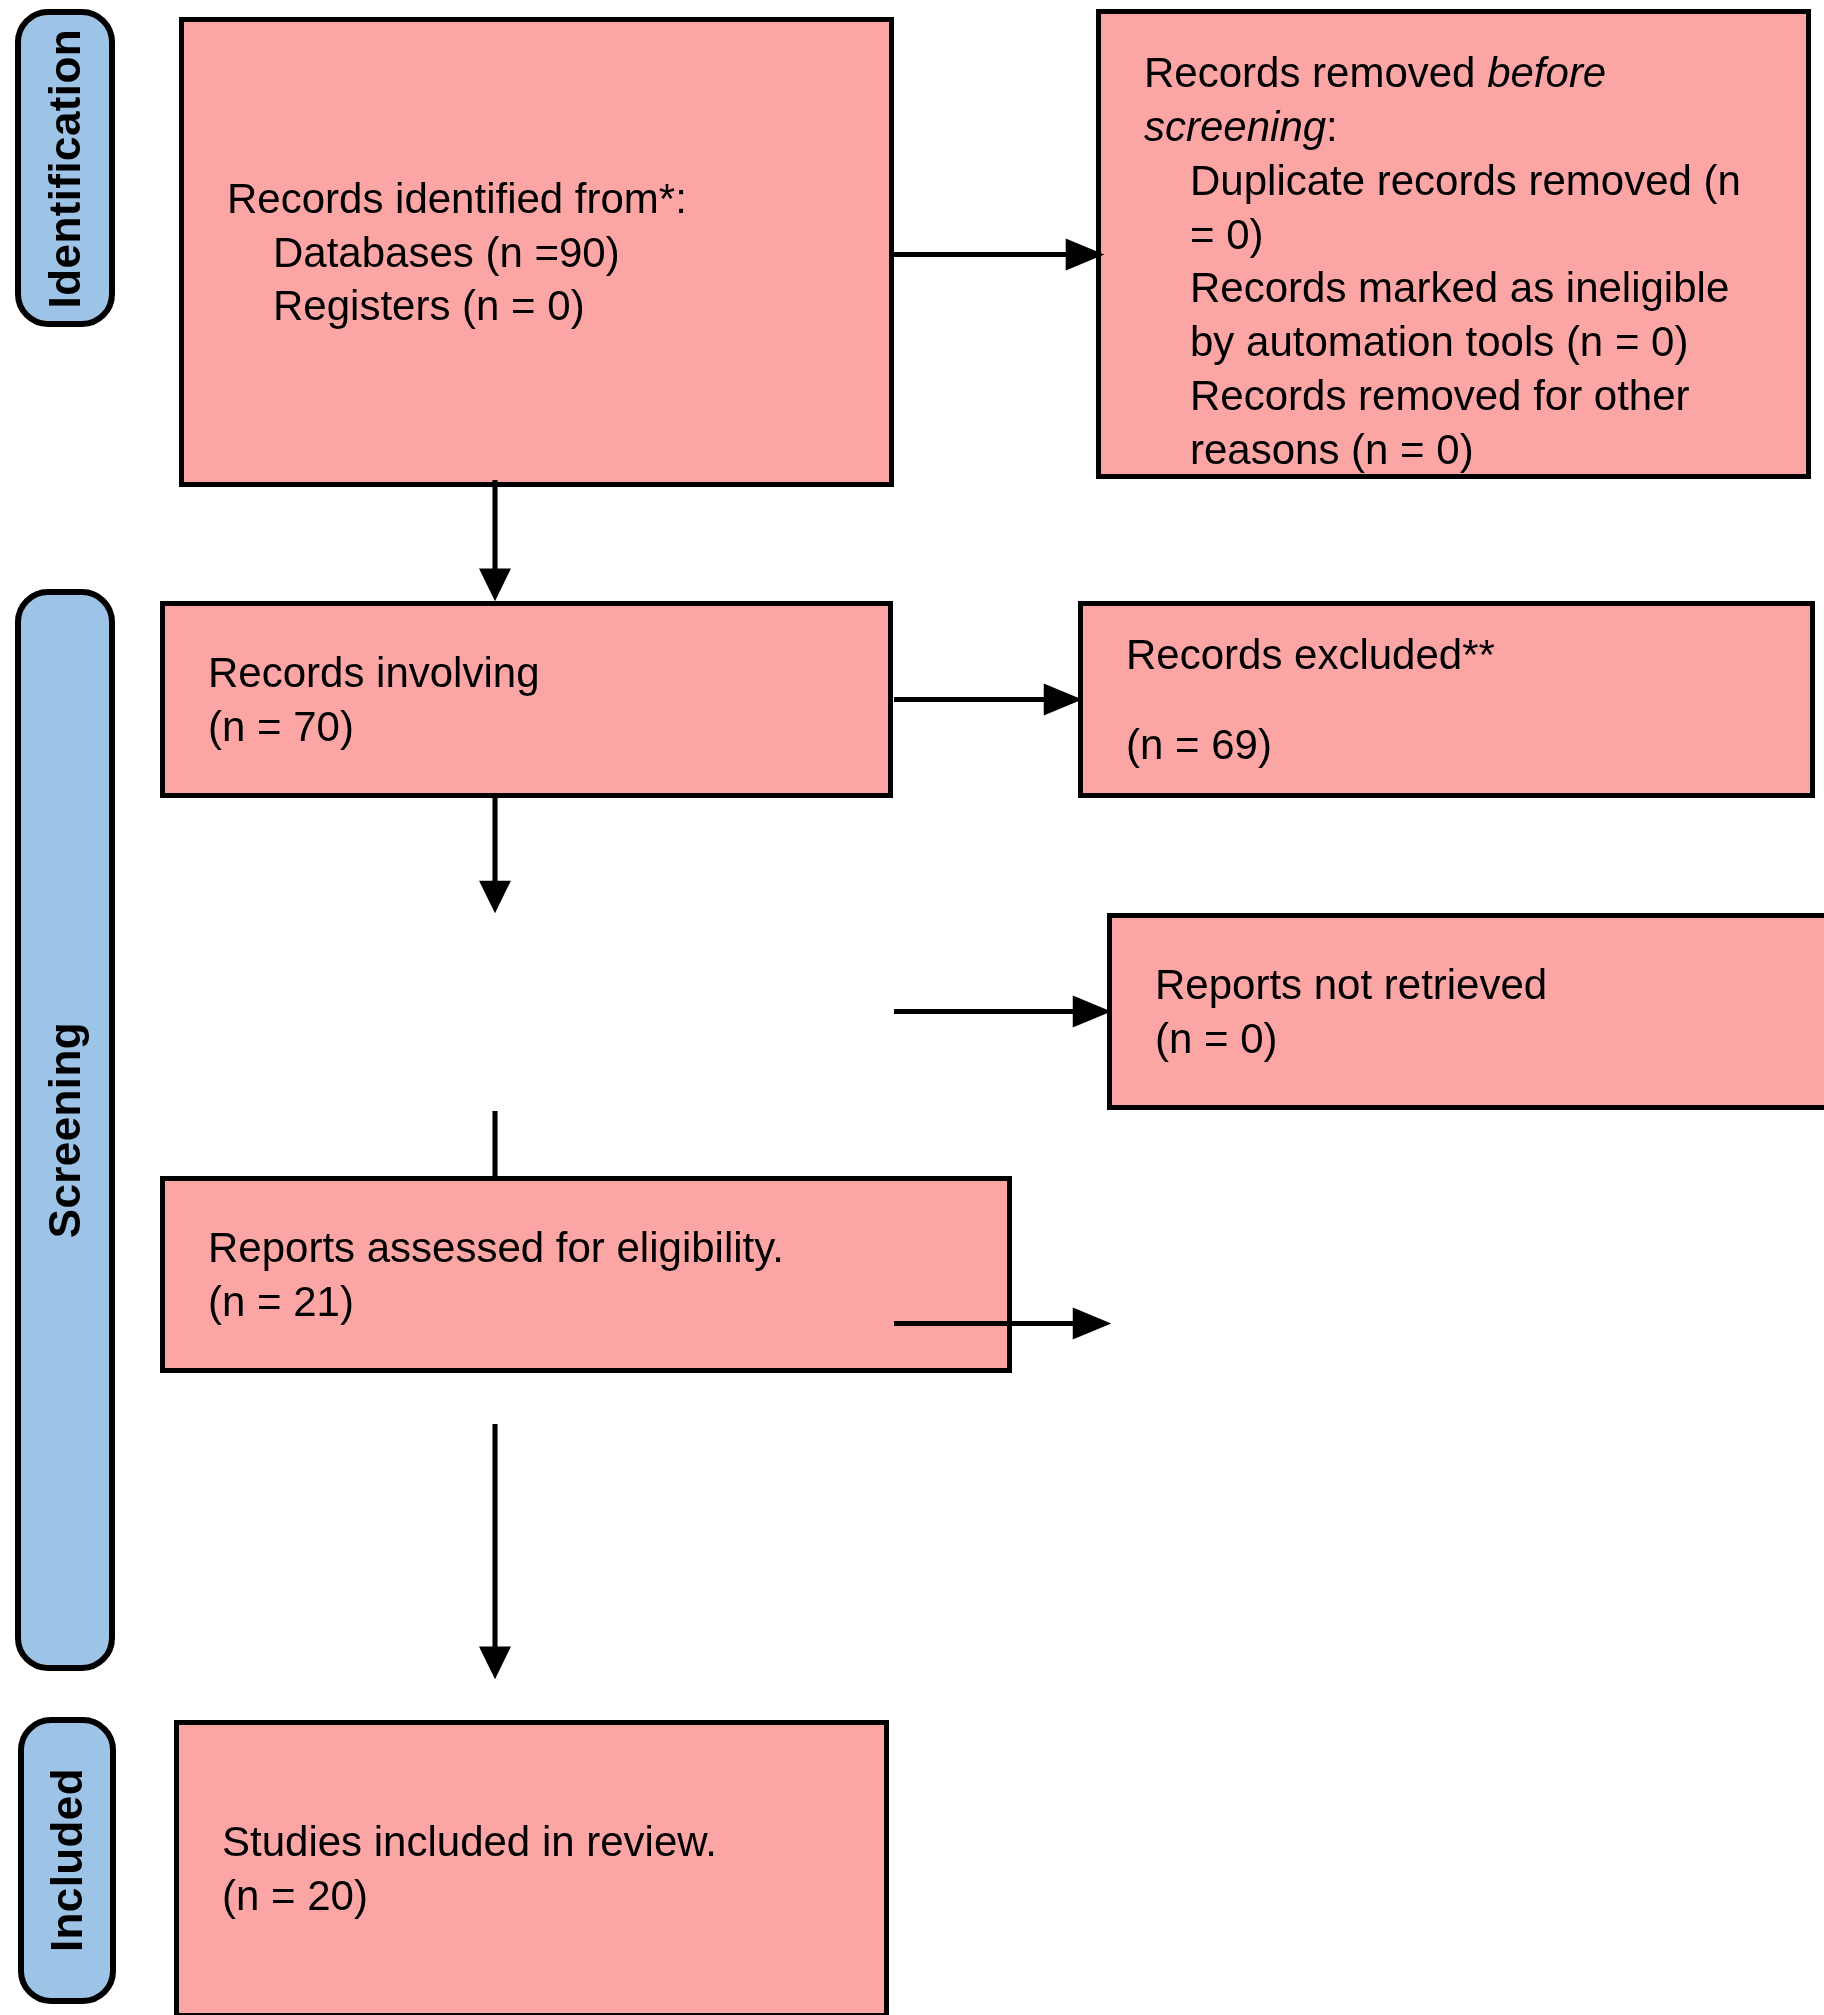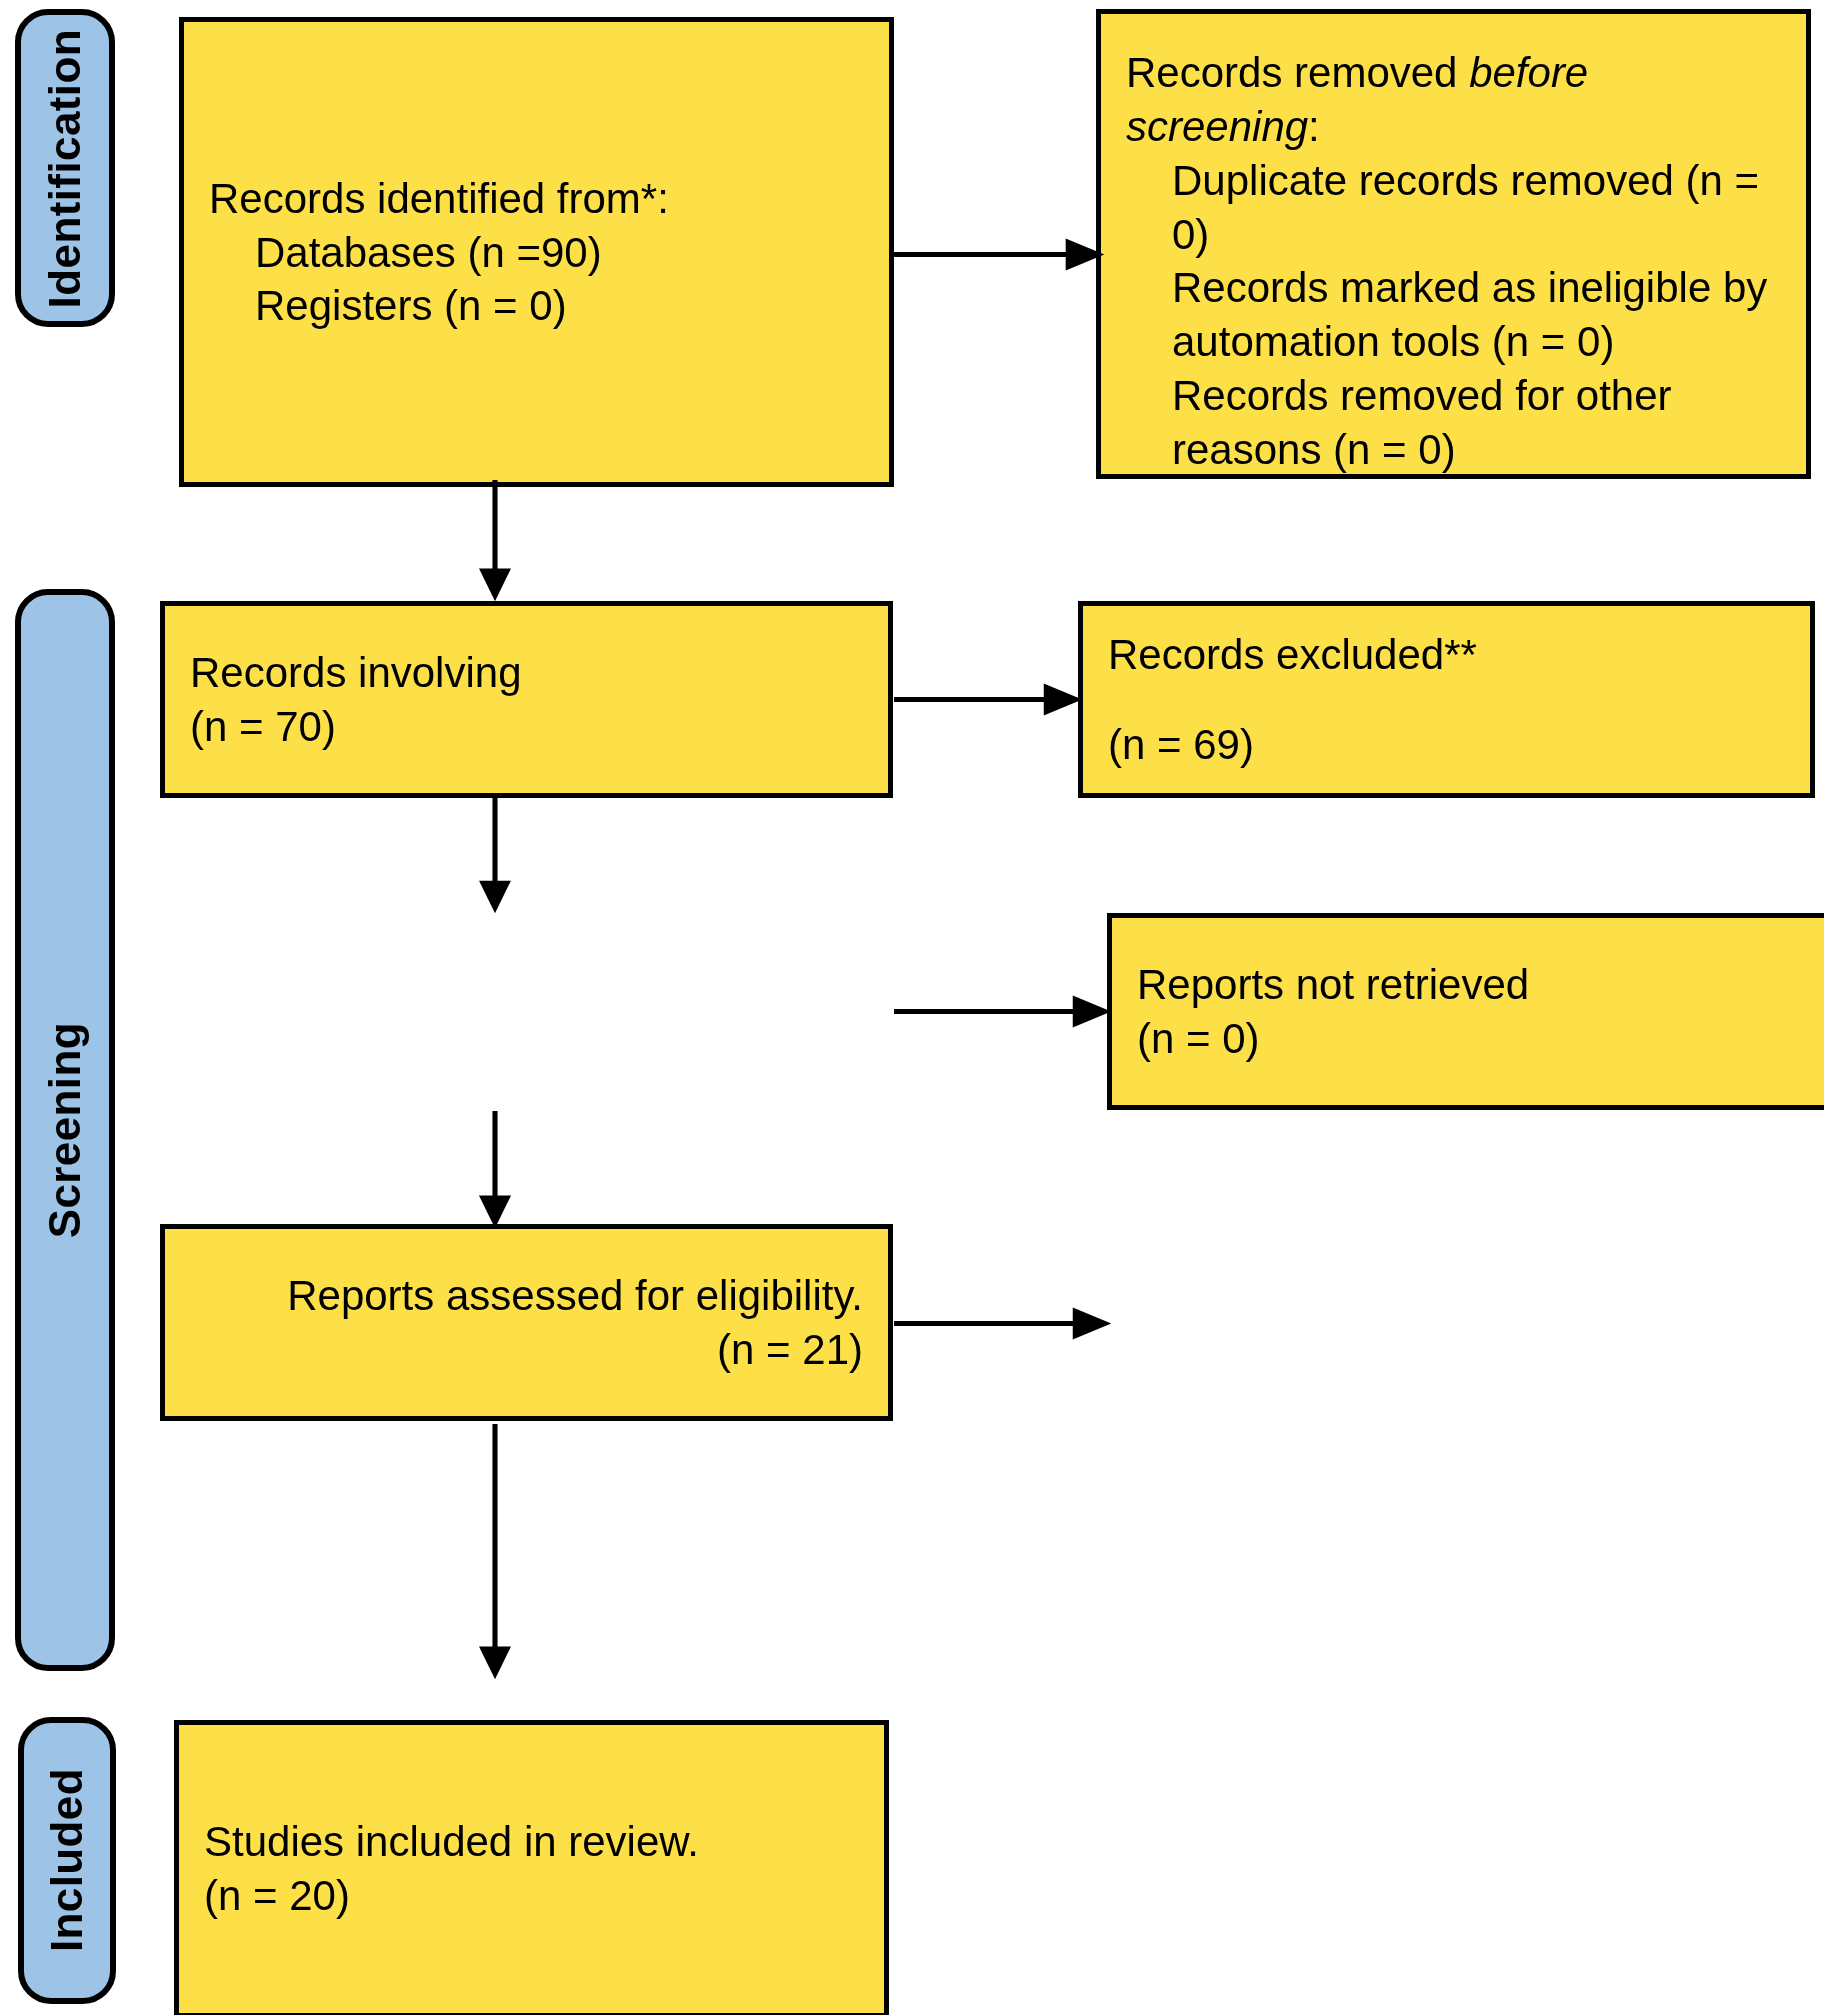--- a/index.html
+++ b/index.html
@@ -36,27 +36,27 @@
     font-size: 44px;
     letter-spacing: 0.4px;
     color: #000000;
     line-height: 1;
     white-space: nowrap;
   }
 
   
   .flow-box {
     position: absolute;
-    background: #fde047;
+    background: #fca5a5;
     border: 5.8px solid #000000;
     box-sizing: border-box;
     display: flex;
     flex-direction: column;
     justify-content: center;
-    padding: 0 25px;
+    padding: 0 43px;
   }
   .flow-box .line {
     font-size: 42px;
     line-height: 1.28;
     color: #000000;
     white-space: pre-wrap;
   }
   .flow-box .line.indent {
     padding-left: 46px;
     text-indent: 0;
@@ -158,21 +158,21 @@
     </svg>
   </div>
 
   <div class="conn" style="left:473px; top:1111px; width:44px; height:118px;">
     <svg width="44" height="118" viewBox="0 0 60 162">
       <line x1="30" y1="0" x2="30" y2="120" stroke="#000000" stroke-width="7"></line>
       <polygon points="8,116 52,116 30,161" fill="#000000"></polygon>
     </svg>
   </div>
 
-  <div class="flow-box" style="left:160px; top:1224px; width:733px; height:197px;align-items:flex-end;">
+  <div class="flow-box" style="left:160px; top:1176px; width:852px; height:197px;">
     <div class="line">Reports assessed for eligibility.</div>
     <div class="line">(n = 21)</div>
   </div>
 
 
   <div class="conn" style="left:894px; top:1303px; width:218px; height:41px;">
     <svg width="218" height="41" viewBox="0 0 300 56">
       <line x1="0" y1="28" x2="250" y2="28" stroke="#000000" stroke-width="7"></line>
       <polygon points="246,6 299,28 246,50" fill="#000000"></polygon>
     </svg>

